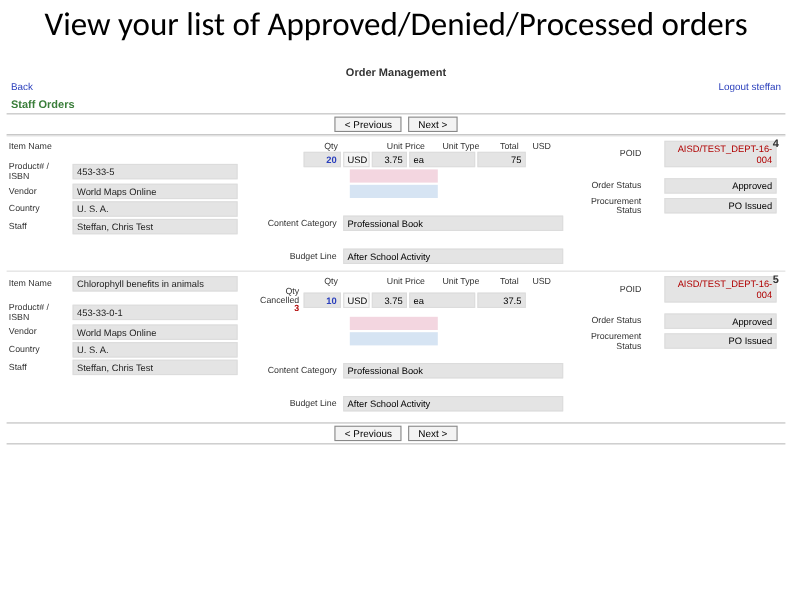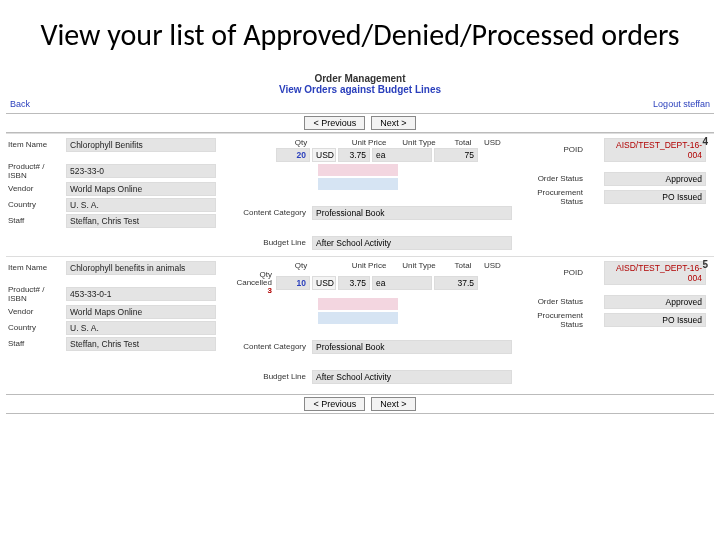--- a/index.html
+++ b/index.html
@@ -9,21 +9,21 @@
     height: 540px;
     background: #fff;
     overflow: hidden;
   }
   .slide-title {
     font-family: Calibri, Arial, sans-serif;
     font-size: 30px;
     font-weight: 400;
     color: #000;
     text-align: center;
-    padding: 18px 30px 14px 30px;
+    padding: 6px 30px 14px 30px;
     line-height: 1.15;
   }
   .app {
     font-size: 9px;
     padding: 0 6px;
   }
   .app-header {
     text-align: center;
     font-weight: bold;
     color: #333;
@@ -152,45 +152,44 @@
   .r-value.red { color:#b00000; }
   .spacer8 { height:8px; }
 </style>
 </head>
 <body>
 
 <div class="slide-title">View your list of Approved/Denied/Processed orders</div>
 
 <div class="app">
   <div class="app-header">Order Management</div>
-  <div class="app-subheader">View Orders against Budget Lines</div>
   <div class="topbar">
     <span class="link">Back</span>
     <span>
       <span class="link">Logout </span><span class="link">steffan</span>
     </span>
   </div>
+  <div class="section-label">Staff Orders</div>
 
   <div class="pager-row">
     <button class="btn">&lt; Previous</button>
     <button class="btn">Next &gt;</button>
   </div>
 
   <div class="order">
     <div class="order-index">4</div>
     <div class="order-grid">
       <div class="col-left">
         <div class="field-row">
           <div class="field-label">Item Name</div>
-          <div class="field-value">Chlorophyll Benifits</div>
         </div>
         <div class="spacer8"></div>
         <div class="field-row">
           <div class="field-label">Product# / ISBN</div>
-          <div class="field-value">523-33-0</div>
+          <div class="field-value">453-33-5</div>
         </div>
         <div class="field-row">
           <div class="field-label">Vendor</div>
           <div class="field-value">World Maps Online</div>
         </div>
         <div class="field-row">
           <div class="field-label">Country</div>
           <div class="field-value">U. S. A.</div>
         </div>
         <div class="field-row">

